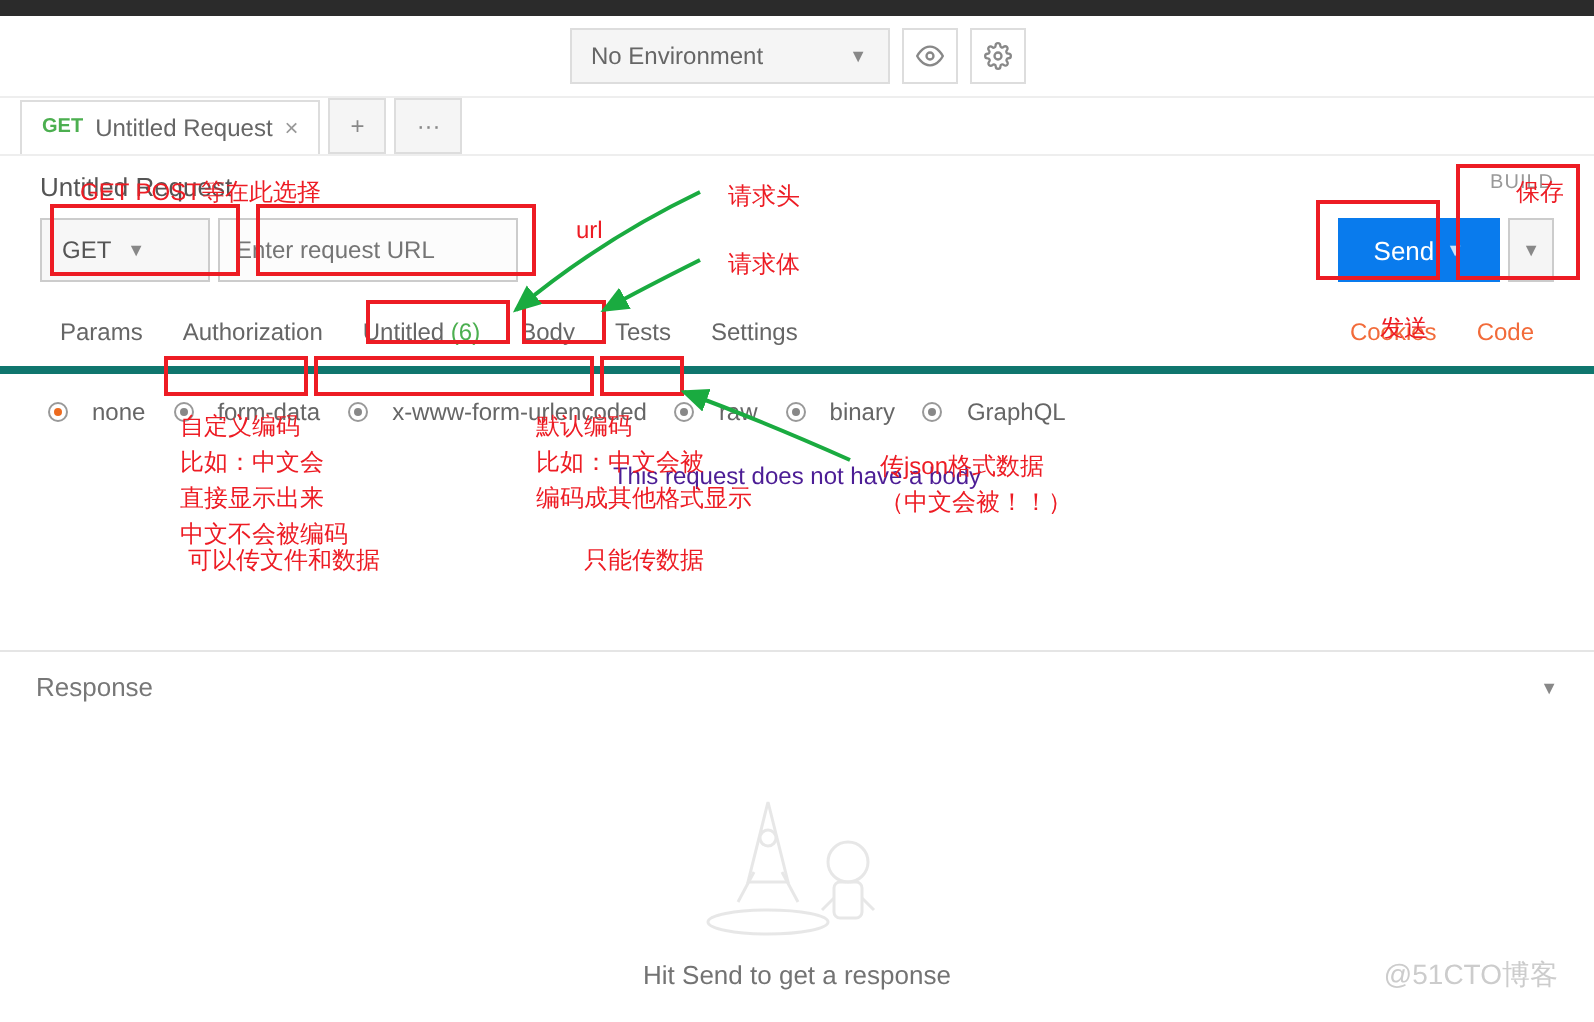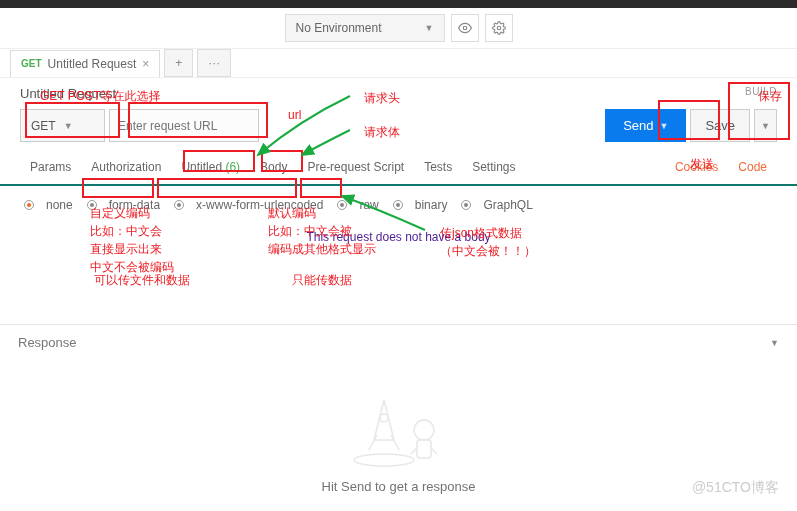--- a/index.html
+++ b/index.html
@@ -14,21 +14,21 @@
 .tab .close { color: #999; }
 .tab-plus { padding: 6px 10px; border: 1px solid #ddd; background: #f5f5f5; color: #888; margin-left: 4px; }
 .title-row { display: flex; justify-content: space-between; padding: 8px 20px 4px; font-size: 13px; color: #555; }
 .build-link { font-size: 10px; color: #999; letter-spacing: 0.5px; }
 .url-row { display: flex; padding: 4px 20px; gap: 4px; align-items: stretch; }
 .method-sel { border: 1px solid #ccc; background: #f7f7f7; padding: 8px 10px; display: flex; align-items: center; gap: 8px; min-width: 85px; font-size: 12px; }
 .url-input { flex: 1; border: 1px solid #ccc; padding: 8px; font-size: 12px; color: #0f172a; background: #fcfcfc; max-width: 150px; }
 .spacer { flex: 1; }
 .send-btn { background: #097bed; color: #fff; padding: 8px 18px; border: none; font-size: 13px; display: flex; align-items: center; gap: 6px; }
 .save-btn { background: #f5f5f5; border: 1px solid #ccc; padding: 8px 14px; font-size: 13px; color: #555; display: flex; align-items: center; gap: 6px; }
-.sub-tabs { display: flex; gap: 0; padding: 10px 20px 6px; font-size: 12px; color: #666; border-bottom: 2px solid #0f766e; }
+.sub-tabs { display: flex; gap: 0; padding: 10px 20px 6px; font-size: 12px; color: #666; border-bottom: 4px solid #0f766e; }
 .sub-tab { padding: 4px 10px; cursor: pointer; }
 .sub-tab .count { color: #4caf50; }
 .body-types { display: flex; gap: 6px; padding: 10px 20px; font-size: 12px; color: #666; align-items: center; }
 .radio { display: flex; align-items: center; gap: 12px; padding: 2px 4px; }
 .radio-dot { width: 10px; height: 10px; border-radius: 50%; border: 1px solid #999; display: inline-block; position: relative; }
 .radio-dot.selected::after { content: ''; position: absolute; inset: 2px; background: #ed6b1f; border-radius: 50%; }
 .radio-dot.grey::after { content: ''; position: absolute; inset: 2px; background: #888; border-radius: 50%; }
 .no-body { text-align: center; color: #4c1d95; font-size: 12px; padding: 6px 0 20px; }
 .response-bar { border-top: 1px solid #e5e5e5; padding: 10px 18px; font-size: 13px; color: #777; display: flex; justify-content: space-between; align-items: center; }
 .response-body { text-align: center; padding: 20px 0 10px; }
@@ -83,37 +83,33 @@
   <div class="method-sel">
     <span>GET</span>
     <span class="caret">▼</span>
   </div>
   <input class="url-input" placeholder="Enter request URL" style="">
   <div class="spacer"></div>
   <button class="send-btn">
     <span>Send</span>
     <span class="caret" style="color:#cde4fb">▼</span>
   </button>
-  <button class="save-btn">
-    <span>Save</span>
-  </button>
   <button class="save-btn" style="padding:8px 6px">
     <span class="caret">▼</span>
   </button>
 </div>
 
 <div class="sub-tabs">
   <div class="sub-tab">Params</div>
   <div class="sub-tab">Authorization</div>
   <div class="sub-tab">
     <span>Untitled</span>
     <span class="count">(6)</span>
   </div>
   <div class="sub-tab">Body</div>
-  <div class="sub-tab">Pre-request Script</div>
   <div class="sub-tab">Tests</div>
   <div class="sub-tab">Settings</div>
   <div class="spacer"></div>
   <div class="sub-tab" style="color:#f26b3a">Cookies</div>
   <div class="sub-tab" style="color:#f26b3a">Code</div>
 </div>
 
 <div class="body-types">
   <label class="radio">
       <span class="radio-dot selected"></span>

